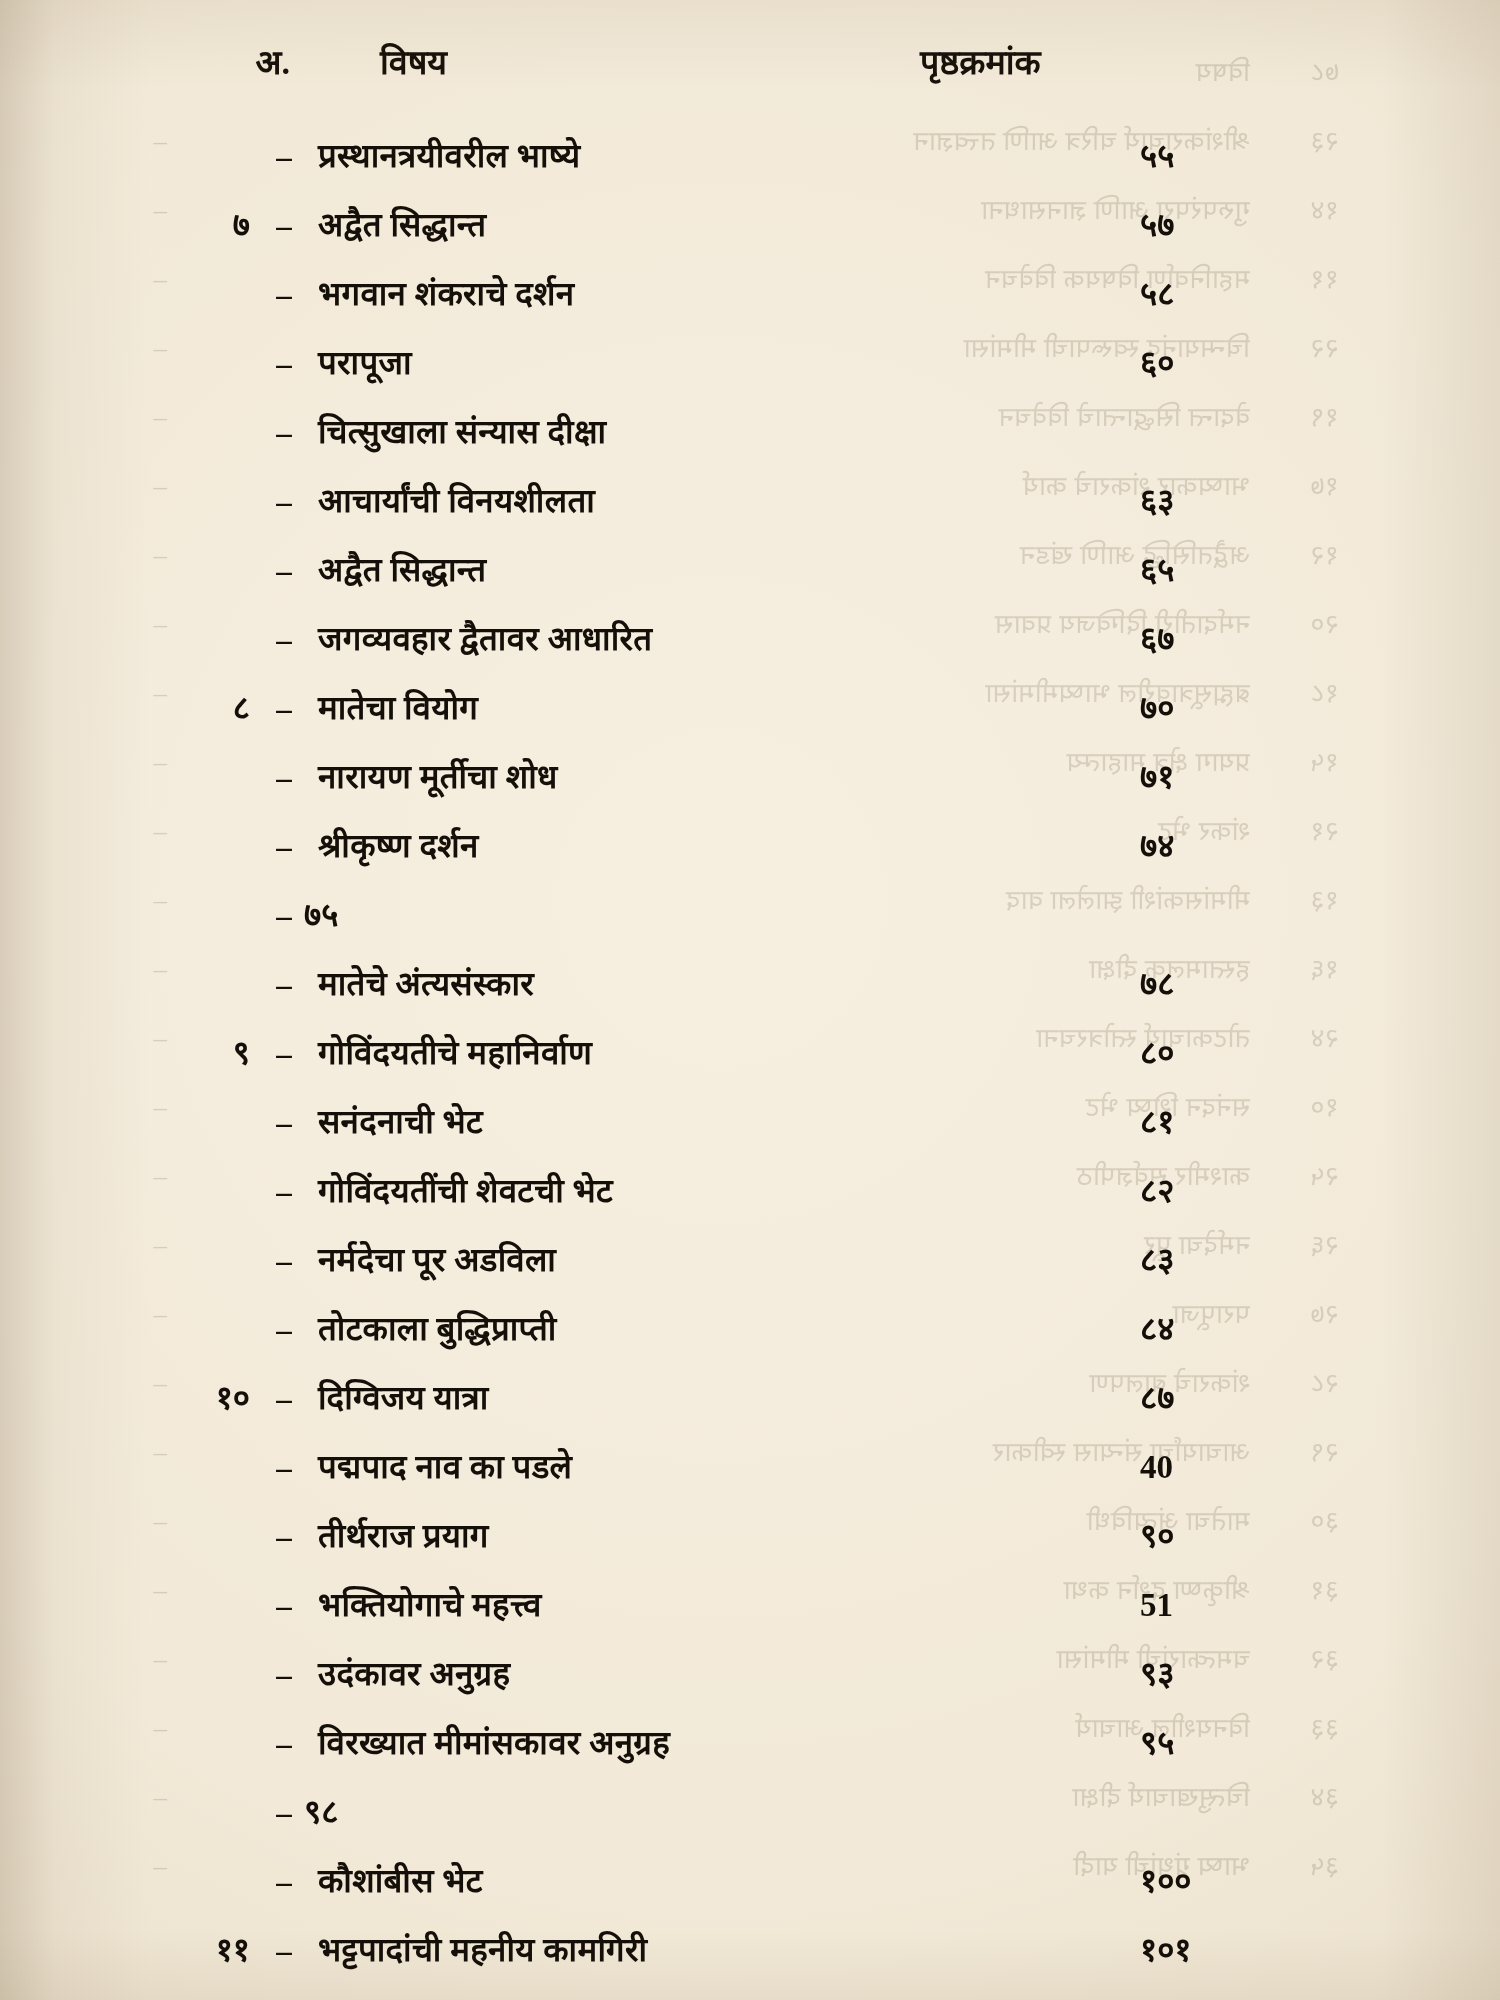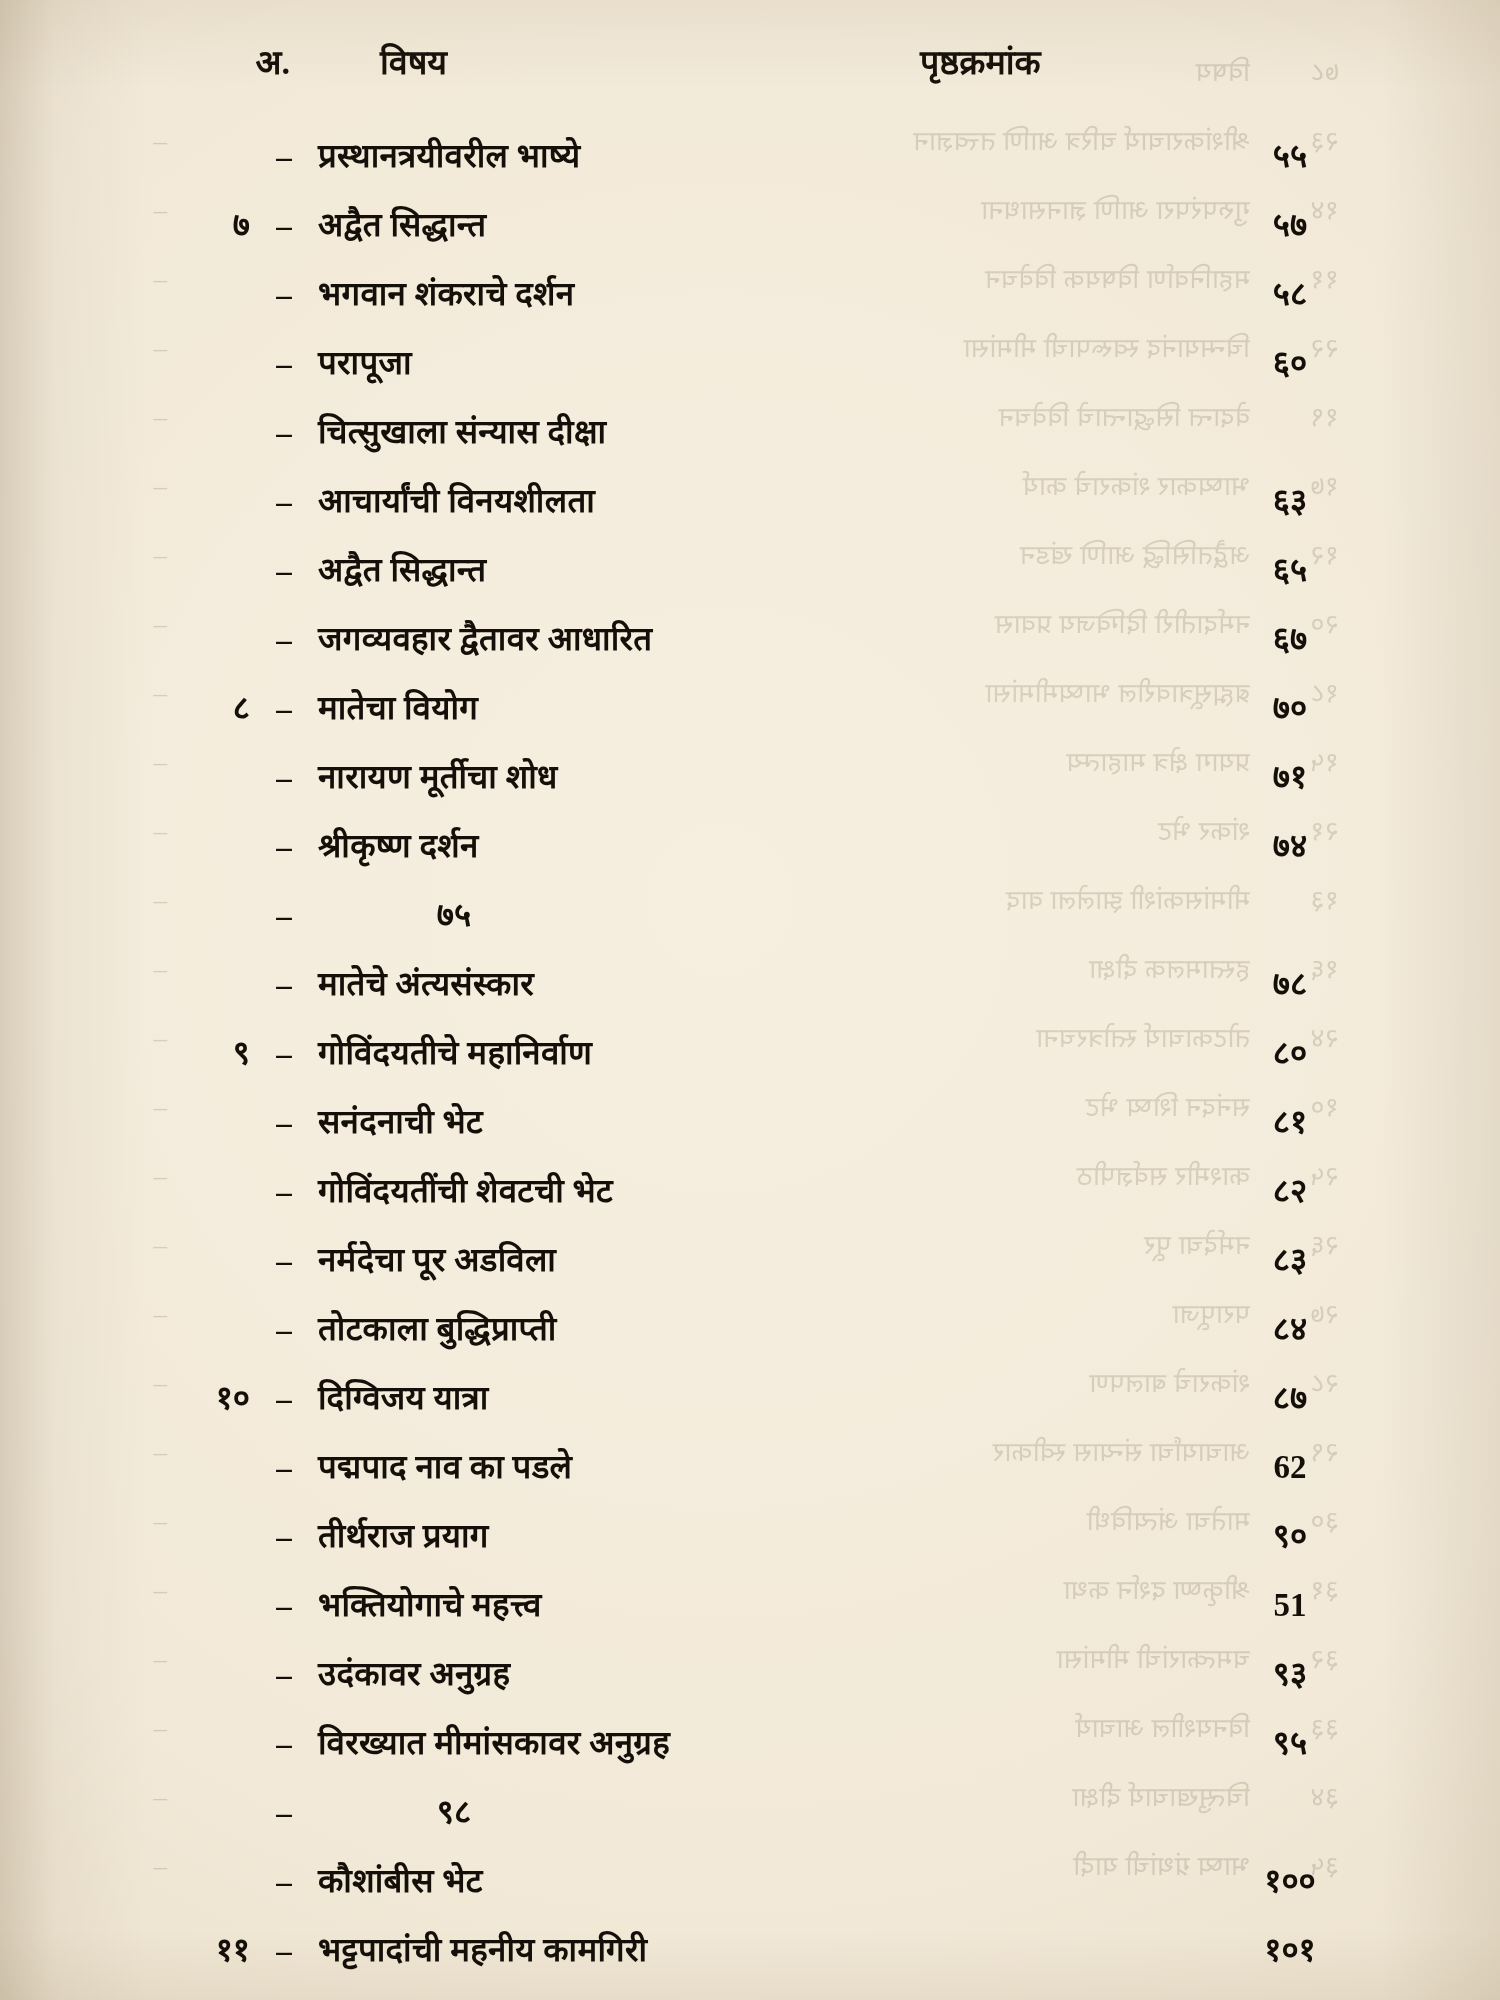--- a/index.html
+++ b/index.html
@@ -121,21 +121,21 @@
     text-align: center;
     font-size: 31px;
   }
   .c-title {
     flex: 1;
     padding-left: 14px;
     letter-spacing: 0.3px;
   }
   .c-page {
     width: 300px;
-    text-align: center;
+    text-align: left;
     padding-right: 60px;
     font-size: 33px;
   }
 </style>
 </head>
 <body>
 
 <div class="page">
 
   <div class="bleed" id="bleed">
@@ -394,21 +394,21 @@
         <li>
           <span class="c-num">१०</span>
           <span class="c-dash">–</span>
           <span class="c-title">दिग्विजय यात्रा</span>
           <span class="c-page">८७</span>
         </li>
         <li>
           <span class="c-num"></span>
           <span class="c-dash">–</span>
           <span class="c-title">पद्मपाद नाव का पडले</span>
-          <span class="c-page">62</span>
+          <span class="c-page">40</span>
         </li>
         <li>
           <span class="c-num"></span>
           <span class="c-dash">–</span>
           <span class="c-title">तीर्थराज प्रयाग</span>
           <span class="c-page">९०</span>
         </li>
         <li>
           <span class="c-num"></span>
           <span class="c-dash">–</span>

